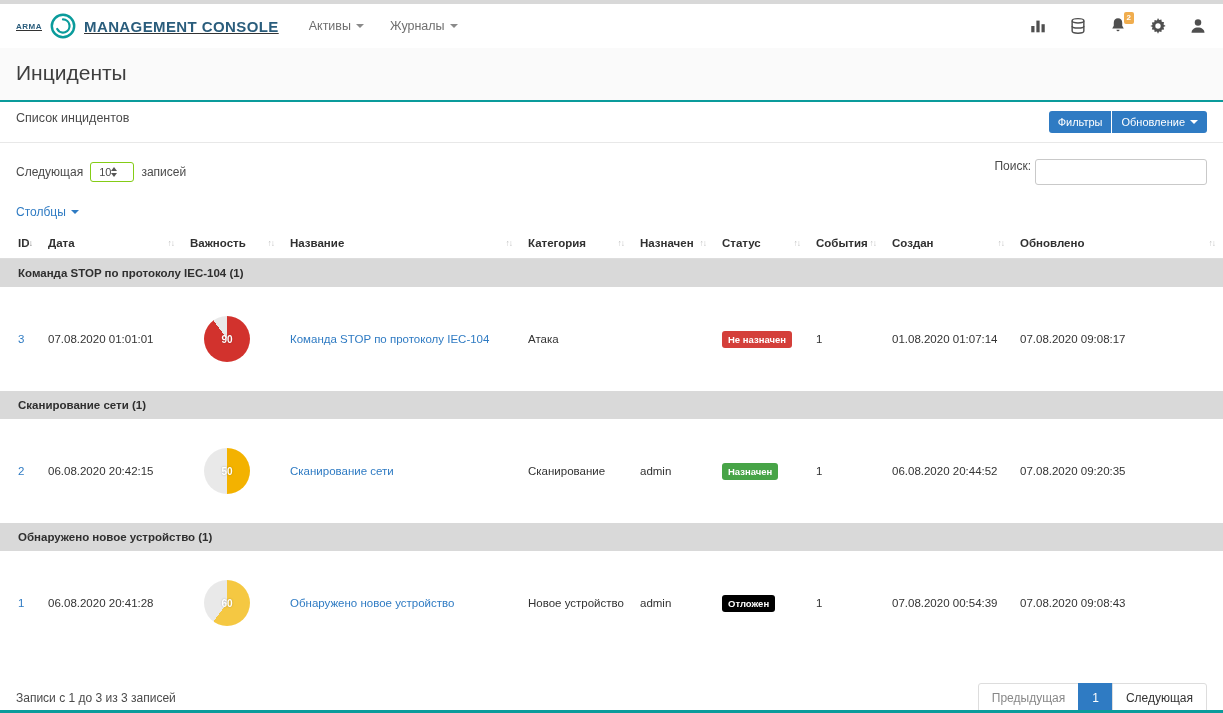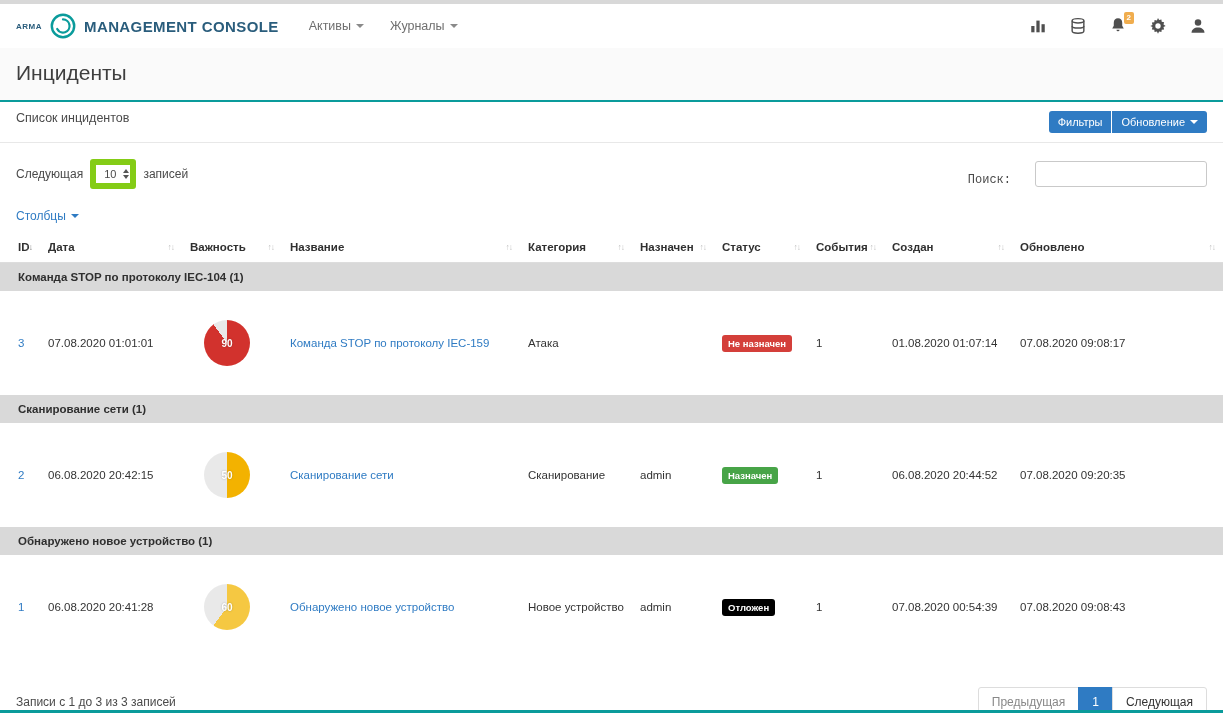--- a/index.html
+++ b/index.html
@@ -7,21 +7,21 @@
     --teal:#0a9b9b;
     --warning:#f0ad4e;
   }
   *{box-sizing:border-box;}
   body{margin:0;font-family:"Liberation Sans","DejaVu Sans",sans-serif;color:#333;background:#fff;}
   .app{width:1223px;height:713px;position:relative;background:#fff;border-bottom:3px solid var(--teal);overflow:hidden;}
   .window-edge{height:4px;background:#d8d8d8;}
 
   
   .navbar{height:44px;display:flex;align-items:center;padding:0 16px;background:#fff;}
-  .brand{display:flex;align-items:center;gap:7px;cursor:pointer;}
+  .brand{display:flex;align-items:center;gap:7px;cursor:pointer;text-decoration:underline;}
   .logo-text{font-size:8px;font-weight:bold;color:#2a5d7c;letter-spacing:.5px;}
   .brand-title{font-size:15px;font-weight:700;color:#2a5d7c;letter-spacing:.4px;}
   .nav-menus{display:flex;gap:26px;margin-left:30px;}
   .nav-menu{font-size:12.5px;color:#6f6f6f;cursor:pointer;display:flex;align-items:center;gap:5px;}
   .caret{display:inline-block;width:0;height:0;border-left:4px solid transparent;border-right:4px solid transparent;border-top:4px solid #8a8a8a;}
   .caret.white{border-top-color:#fff;}
   .nav-icons{margin-left:auto;display:flex;gap:22px;align-items:center;}
   .icon-btn{position:relative;display:flex;align-items:center;cursor:pointer;}
   .bell-badge{position:absolute;top:-5px;right:-7px;background:var(--warning);color:#fff;font-size:8px;font-weight:bold;padding:1px 3px;border-radius:2px;line-height:1.2;}
 
@@ -33,26 +33,26 @@
   .panel-head{display:flex;align-items:flex-start;padding:9px 16px;border-bottom:1px solid #e8e8e8;}
   .panel-title{font-size:12.5px;color:#4a4a4a;}
   .btn-group{margin-left:auto;display:flex;}
   .btn{background:var(--blue);color:#fff;font-size:11px;padding:5px 9px;border:none;cursor:pointer;display:flex;align-items:center;gap:5px;font-family:inherit;}
   .btn-left{border-radius:3px 0 0 3px;}
   .btn-right{border-radius:0 3px 3px 0;margin-left:1px;}
 
   
   .controls{display:flex;align-items:center;padding:16px 16px 0;font-size:12px;color:#4a4a4a;}
   .show-control{display:flex;align-items:center;}
-  .show-select{border:6px solid #84cc16;border-radius:3px;padding:3px 1px 3px 8px;margin:0 7px;display:inline-flex;align-items:center;gap:7px;font-size:11px;cursor:pointer;background:#fff;}
+  .show-select{border:1px solid #84cc16;border-radius:3px;padding:3px 16px 3px 8px;margin:0 7px;display:inline-flex;align-items:center;font-size:11px;cursor:pointer;background:#fff;}
   .spin{display:inline-flex;flex-direction:column;gap:2px;}
   .spin i{display:block;width:0;height:0;border-left:3.5px solid transparent;border-right:3.5px solid transparent;}
   .spin .up{border-bottom:4px solid #555;}
   .spin .down{border-top:4px solid #555;}
-  .search-control{margin-left:auto;display:flex;align-items:flex-end;gap:24px;font-family:Liberation Mono, monospace;}
+  .search-control{margin-left:auto;display:flex;align-items:flex-start;gap:4px;}
   .search-control input{width:172px;height:26px;border:1px solid #c9c9c9;border-radius:3px;padding:0 7px;font-size:12px;font-family:inherit;outline:none;}
 
   .columns-row{padding:17px 16px 8px;}
   .columns-link{color:var(--blue);font-size:12px;cursor:pointer;display:inline-flex;align-items:center;gap:5px;}
   .columns-link .caret{border-top-color:var(--blue);}
 
   
   table{width:100%;border-collapse:collapse;table-layout:fixed;font-size:11.5px;}
   th{text-align:left;font-weight:700;color:#303030;padding:9px 8px;border-bottom:1px solid #ddd;position:relative;cursor:pointer;}
   th:first-child{padding-left:18px;}
@@ -212,21 +212,21 @@
         <td colspan="10">Команда STOP по протоколу IEC-104 (1)</td>
       </tr>
       <tr class="incident-row">
         <td><a class="link">3</a></td>
         <td>07.08.2020 01:01:01</td>
         <td>
           <div class="donut" style="background: conic-gradient(rgb(210, 50, 45) 90%, rgb(233, 233, 233) 0deg);">
             <span class="donut-value">90</span>
           </div>
         </td>
-        <td><a class="link">Команда STOP по протоколу IEC-159</a></td>
+        <td><a class="link">Команда STOP по протоколу IEC-104</a></td>
         <td>Атака</td>
         <td></td>
         <td><span class="status-badge" style="background: rgb(212, 63, 58);">Не назначен</span></td>
         <td>1</td>
         <td>01.08.2020 01:07:14</td>
         <td>07.08.2020 09:08:17</td>
       </tr>
 
       <tr class="group-row">
         <td colspan="10">Сканирование сети (1)</td>

